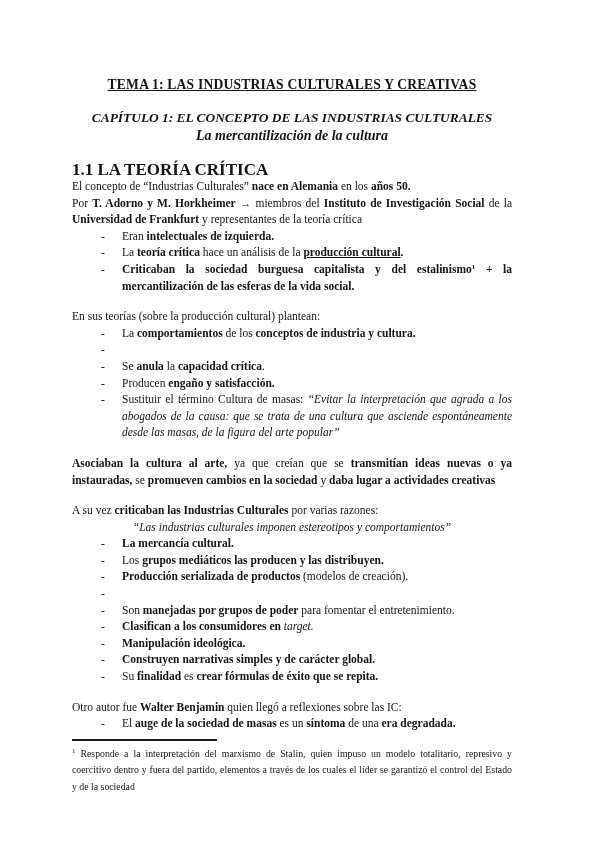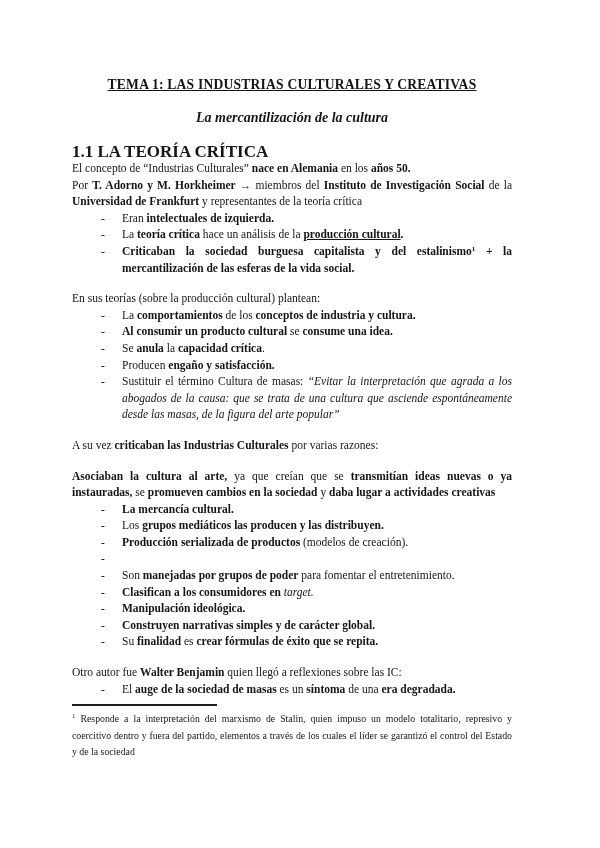--- a/index.html
+++ b/index.html
@@ -31,20 +31,21 @@
   .quote-center { text-align:center; }
   .footnote-rule { width:145px; border-top:2px solid #1c1c1c; margin-top:7px; margin-bottom:5px; }
   .footnote { font-size:9.8px; line-height:16.6px; }
 </style>
 </head>
 <body>
 
 <div class="page">
 
   <div class="doc-title"><span class="b u">TEMA 1: LAS INDUSTRIAS CULTURALES Y CREATIVAS</span></div>
+  <div class="chapter"><span class="b i">CAPÍTULO 1: EL CONCEPTO DE LAS INDUSTRIAS CULTURALES</span></div>
   <div class="subtitle"><span class="b i">La mercantilización de la cultura</span></div>
 
   <div class="heading"><span class="b">1.1 LA TEORÍA CRÍTICA</span></div>
   <div class="p"><span>El concepto de “Industrias Culturales” </span><span class="b">nace en Alemania</span><span> en los </span><span class="b">años 50.</span></div>
   <div class="p justify"><span>Por </span><span class="b">T. Adorno y M. Horkheimer</span><span> → miembros del </span><span class="b">Instituto de Investigación Social</span><span> de la </span><span class="b">Universidad de Frankfurt</span><span> y representantes de la teoría crítica</span></div>
 
   <div class="list">
     <div class="li">
       <span class="dash">-</span>
       <span class="litext"><span>Eran </span><span class="b">intelectuales de izquierda.</span></span>
@@ -61,39 +62,39 @@
 
   <div class="p gap"><span>En sus teorías (sobre la producción cultural) plantean:</span></div>
 
   <div class="list">
     <div class="li">
       <span class="dash">-</span>
       <span class="litext"><span>La </span><span class="b">comportamientos</span><span> de los </span><span class="b">conceptos de industria y cultura.</span></span>
     </div>
     <div class="li">
       <span class="dash">-</span>
-      <span class="litext"><span class="b">Al consumir un producto cultural</span><span> se </span><span class="b">consume una idea.</span></span>
     </div>
     <div class="li">
       <span class="dash">-</span>
       <span class="litext"><span>Se </span><span class="b">anula</span><span> la </span><span class="b">capacidad crítica</span><span>.</span></span>
     </div>
     <div class="li">
       <span class="dash">-</span>
       <span class="litext"><span>Producen </span><span class="b">engaño y satisfacción.</span></span>
     </div>
     <div class="li">
       <span class="dash">-</span>
       <span class="litext justify"><span>Sustituir el término Cultura de masas: </span><span class="i">“Evitar la interpretación que agrada a los abogados de la causa: que se trata de una cultura que asciende espontáneamente desde las masas, de la figura del arte popular”</span></span>
     </div>
   </div>
 
+  <div class="p justify gap"><span class="b">Asociaban la cultura al arte,</span><span> ya que creían que se </span><span class="b">transmitían ideas nuevas o ya instauradas,</span><span> se </span><span class="b">promueven cambios en la sociedad</span><span> y </span><span class="b">daba lugar a actividades creativas</span></div>
+
   <div class="p gap"><span>A su vez </span><span class="b">criticaban las Industrias Culturales</span><span> por varias razones:</span></div>
-
-  <div class="p justify gap"><span class="b">Asociaban la cultura al arte,</span><span> ya que creían que se </span><span class="b">transmitían ideas nuevas o ya instauradas,</span><span> se </span><span class="b">promueven cambios en la sociedad</span><span> y </span><span class="b">daba lugar a actividades creativas</span></div>
+  <div class="p quote-center"><span class="i">“Las industrias culturales imponen estereotipos y comportamientos”</span></div>
 
   <div class="list">
     <div class="li">
       <span class="dash">-</span>
       <span class="litext"><span class="b">La mercancía cultural.</span></span>
     </div>
     <div class="li">
       <span class="dash">-</span>
       <span class="litext"><span>Los </span><span class="b">grupos mediáticos las producen y las distribuyen.</span></span>
     </div>

